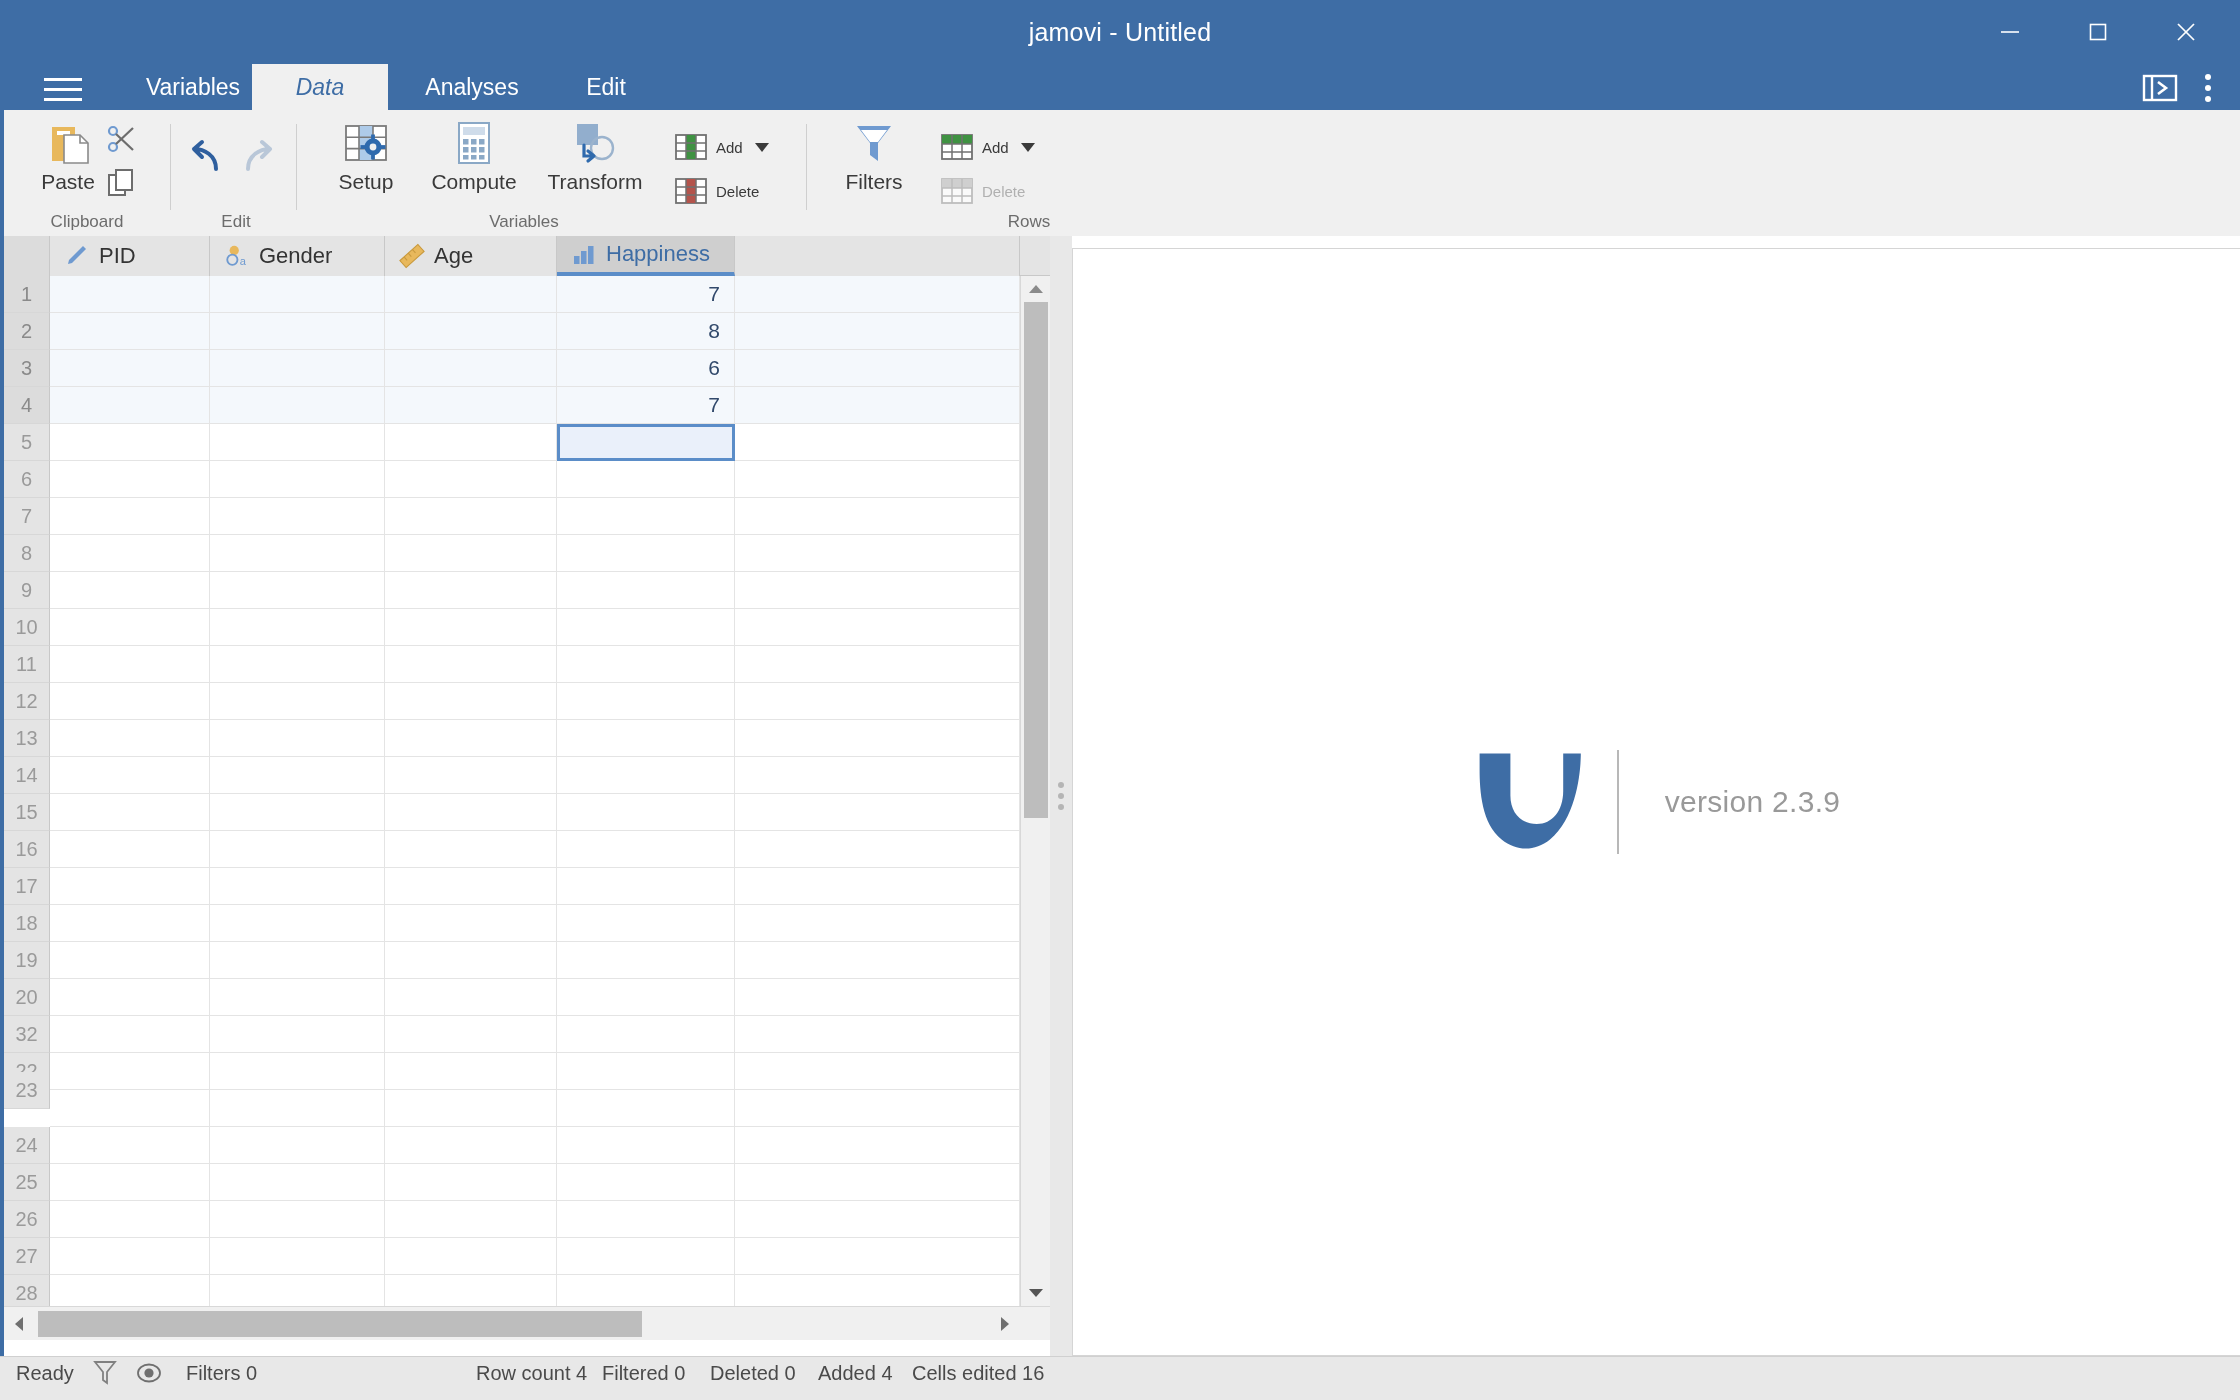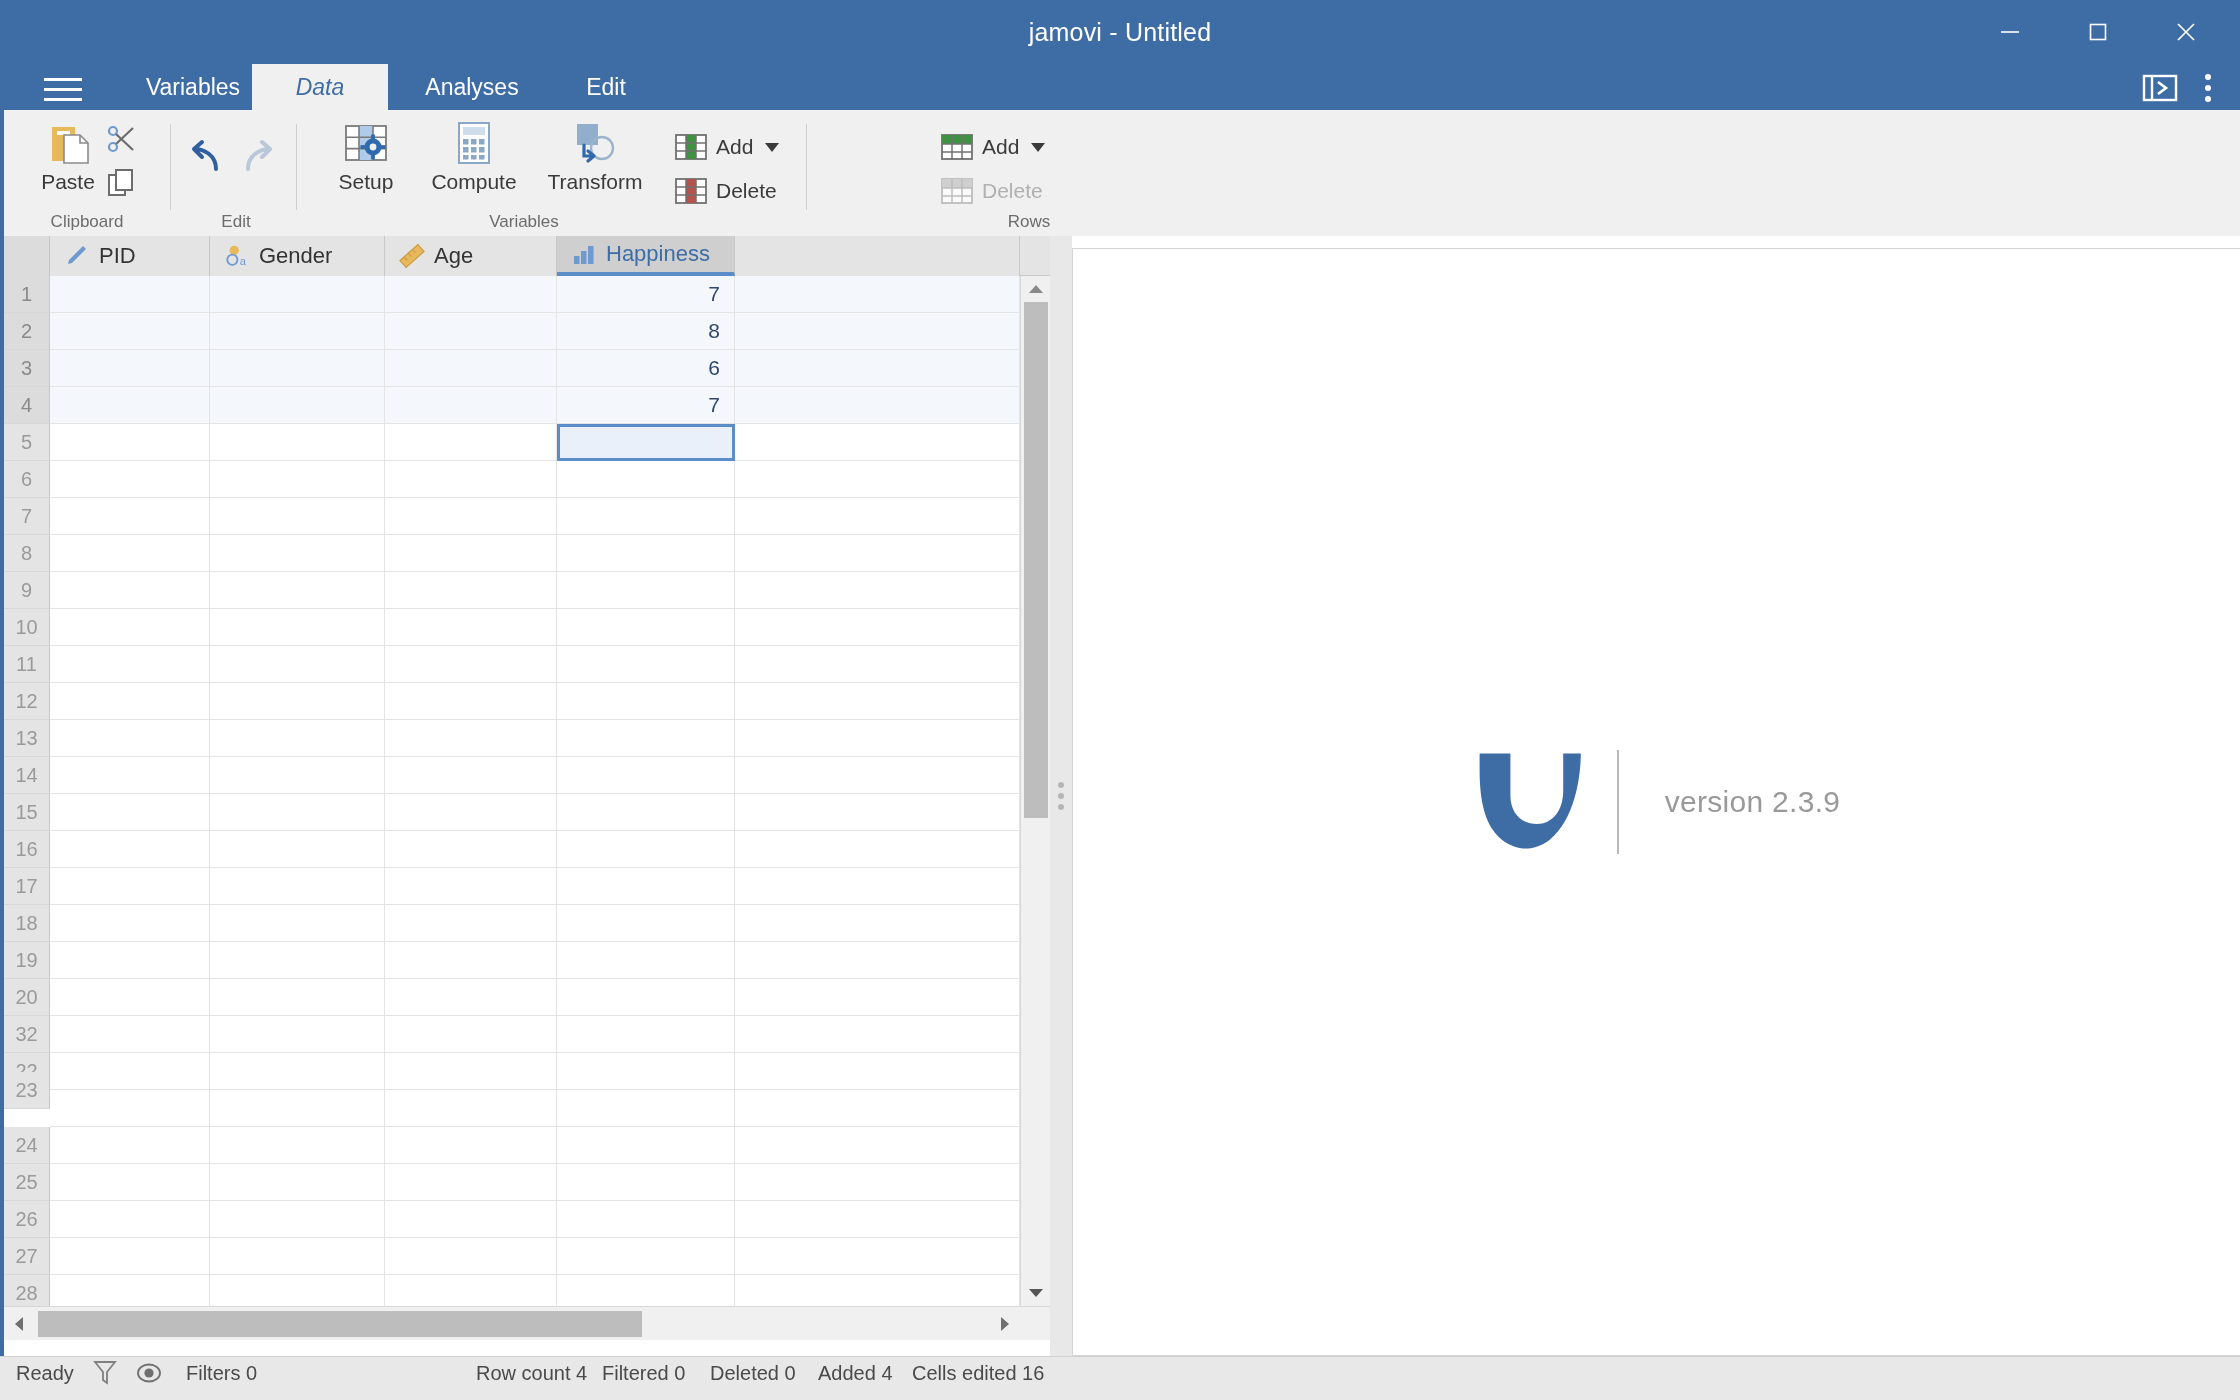--- a/index.html
+++ b/index.html
@@ -78,21 +78,21 @@
   }
   .bigbtn {
     position: absolute; top: 8px; width: 104px; height: 86px;
     display: flex; flex-direction: column; align-items: center;
   }
   .bigbtn .ic { height: 50px; display:flex; align-items:center; justify-content:center; }
   .bigbtn .lb { font-size: 21px; color: #3a3a3a; margin-top: 2px; white-space: nowrap; }
   .smallbtn {
     position: absolute; height: 42px; display: flex; align-items: center; gap: 8px;
   }
-  .smallbtn .lb { font-size: 21px; color: #3a3a3a; }
+  .smallbtn .lb { font-size: 15px; color: #3a3a3a; }
   .smallbtn.disabled .lb { color: #b0b0b0; }
   .caret { width:0;height:0;border-left:7px solid transparent;border-right:7px solid transparent;border-top:9px solid #3a3a3a; margin-left:4px;}
 
   
   #grid-area {
     position: absolute; left: 0; top: 236px; width: 1050px; height: 1120px;
     background: #ffffff;
     border-left: 4px solid #3e6da5;
     overflow: hidden;
   }
@@ -383,20 +383,31 @@
         <line x1="22" y1="2" x2="22" y2="26" stroke="#707070" stroke-width="1.5"></line>
       </svg>
       <span class="lb">Delete</span>
     </div>
 
     <div class="grp-label" style="left:0; width:440px;">Variables</div>
   </div>
 
   <div class="rib-sep" style="left:802px;"></div>
 
+  <div class="rib-group" style="left:812px; width:116px;">
+    <div class="bigbtn" style="left:6px;">
+      <div class="ic">
+        <svg width="48" height="50" viewBox="0 0 48 50">
+          <path d="M7 8 H41 L28 25 V43 L20 37 V25 Z" fill="#6f9ad0"></path>
+          <path d="M11 12 H37 L28 24 H20 Z" fill="#ffffff"></path>
+        </svg>
+      </div>
+      <div class="lb">Filters</div>
+    </div>
+  </div>
 
   <div class="rib-group" style="left:930px; width:200px;">
     <div class="smallbtn" style="left:6px; top:16px;">
       <svg width="34" height="28" viewBox="0 0 34 28">
         <rect x="2" y="2" width="30" height="24" fill="#ffffff" stroke="#707070" stroke-width="1.8"></rect>
         <rect x="2" y="2" width="30" height="9" fill="#3f9242"></rect>
         <line x1="2" y1="11" x2="32" y2="11" stroke="#707070" stroke-width="1.5"></line>
         <line x1="2" y1="19" x2="32" y2="19" stroke="#707070" stroke-width="1.5"></line>
         <line x1="12" y1="2" x2="12" y2="26" stroke="#707070" stroke-width="1.5"></line>
         <line x1="22" y1="2" x2="22" y2="26" stroke="#707070" stroke-width="1.5"></line>

